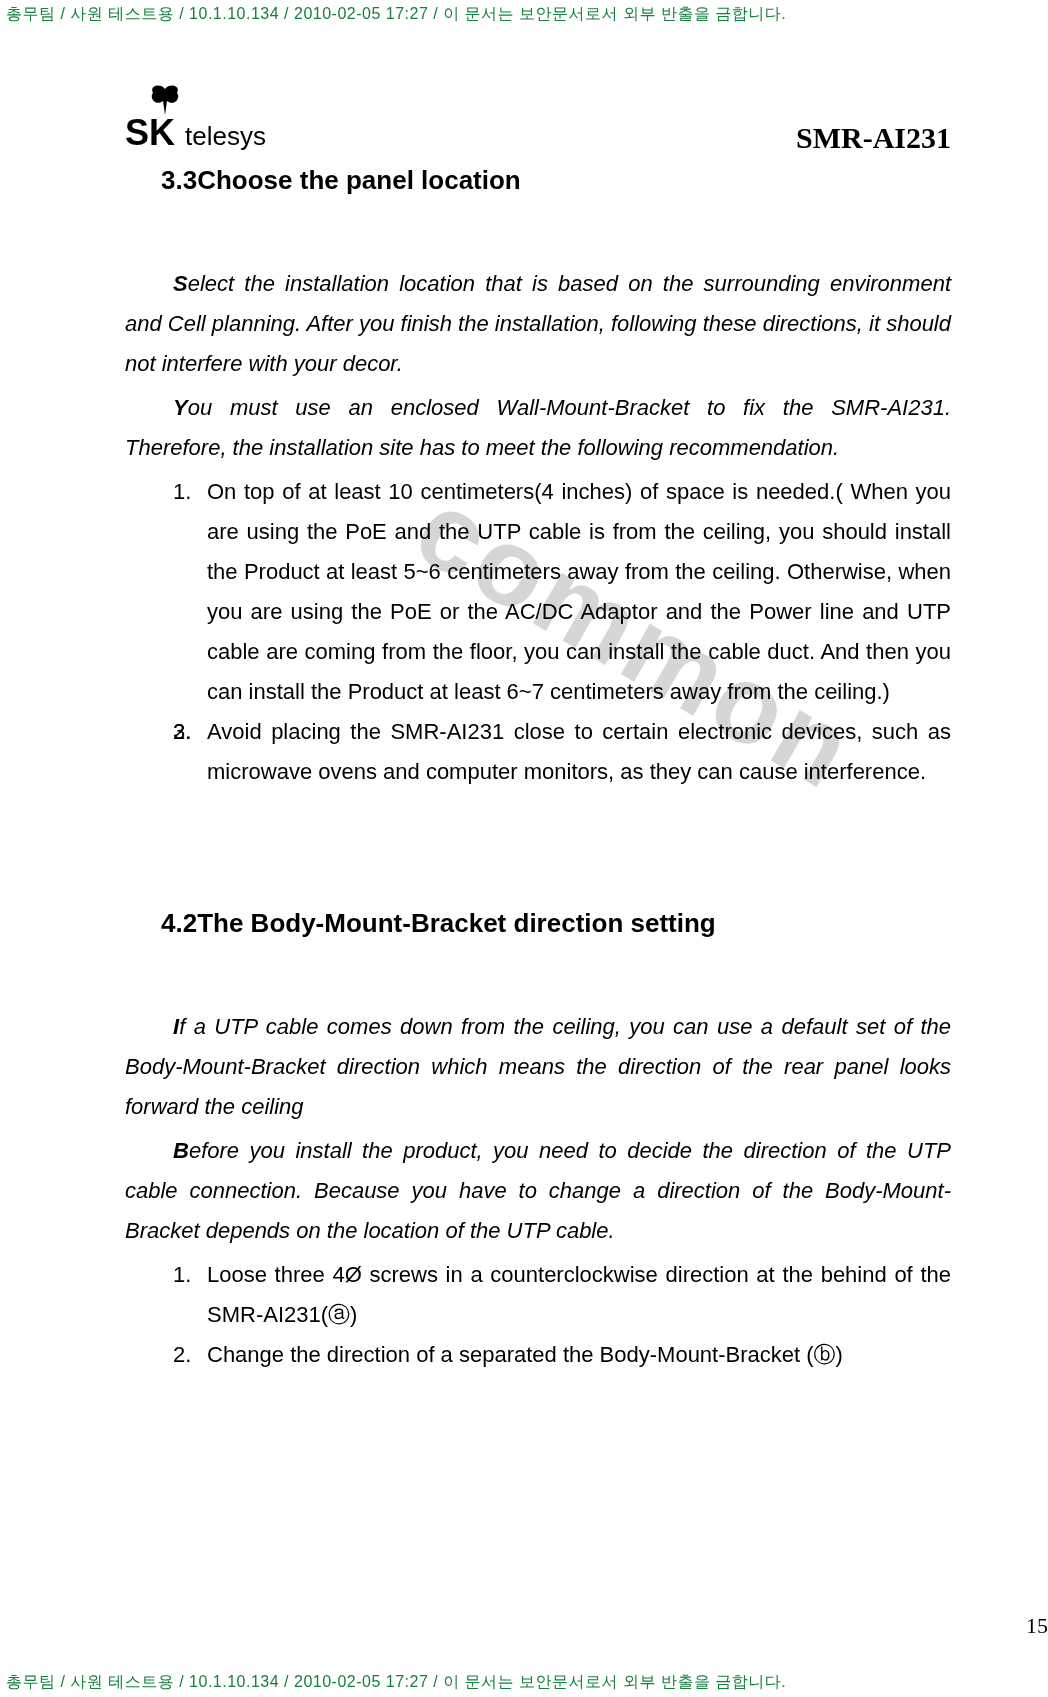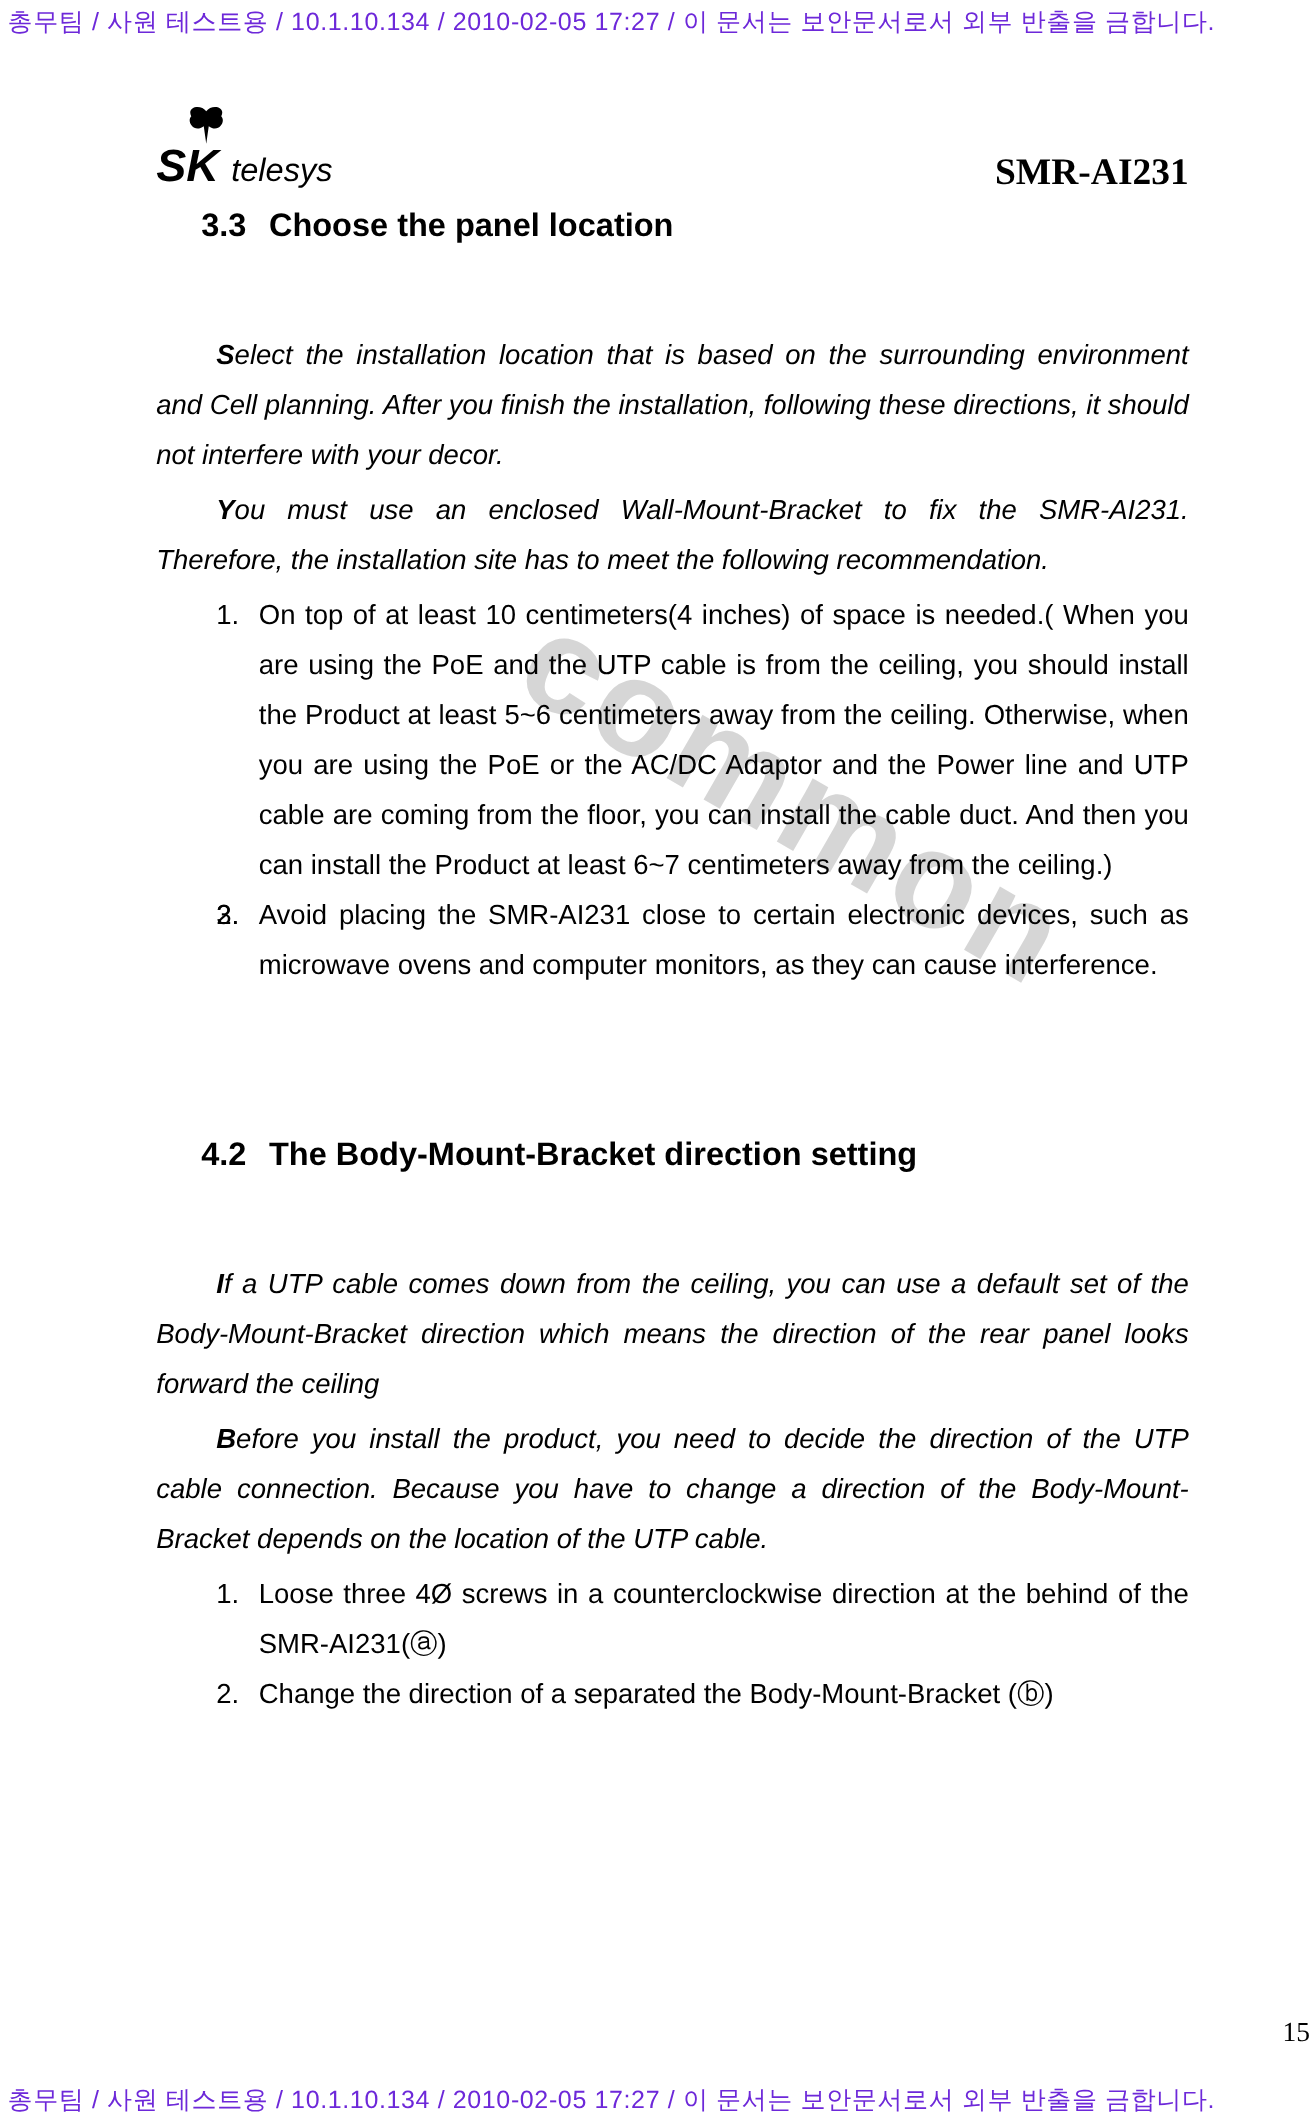--- a/index.html
+++ b/index.html
@@ -12,22 +12,22 @@
       height: 1697px;
       background: #ffffff;
       font-family: Arial, sans-serif;
       position: relative;
       color: #000;
     }
     .header-strip, .footer-strip {
       position: absolute;
       left: 0;
       width: 100%;
-      font-size: 20px;
-      color: #6d28d9;
+      font-size: 16px;
+      color: #15803d;
       letter-spacing: 0.5px;
       padding: 0 6px;
       white-space: nowrap;
     }
     .header-strip {
       top: 4px;
     }
     .footer-strip {
       bottom: 4px;
     }
@@ -39,40 +39,39 @@
     }
     .logo-row {
       display: flex;
       justify-content: space-between;
       align-items: flex-end;
       margin-bottom: 8px;
     }
     .logo {
       display: flex;
       align-items: flex-end;
-      font-style: italic;
     }
     .logo svg {
       display: block;
     }
     .product-id {
       font-family: "Times New Roman", serif;
       font-weight: bold;
       font-size: 30px;
       padding-bottom: 2px;
     }
     .section-heading {
       font-size: 26px;
       font-weight: bold;
       margin-top: 6px;
       margin-bottom: 68px;
       padding-left: 36px;
     }
     .section-heading .num {
-      margin-right: 18px;
+      margin-right: 0;
     }
     .body-para {
       font-size: 22px;
       line-height: 40px;
       text-align: justify;
       margin-bottom: 4px;
       padding-left: 0;
       font-style: italic;
     }
     .body-para .firstcap {

